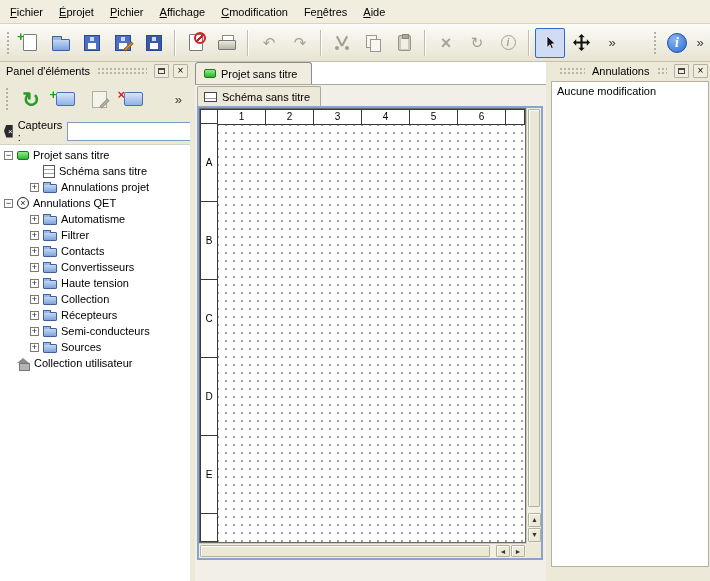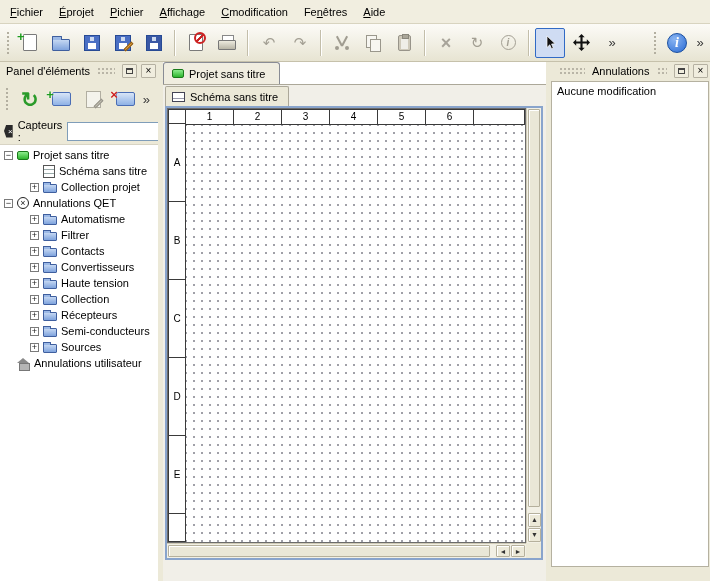--- a/index.html
+++ b/index.html
@@ -77,21 +77,21 @@
                   font-weight:bold; font-style:italic; font-family:"Liberation Serif","DejaVu Serif",serif; font-size:14px; }
   .big-x { font-size:18px; font-weight:bold; color:#a8a49a; line-height:1; }
 
   
   .main { flex:1; display:flex; min-height:0; }
   .splitter { background:#ece9d8; }
   .sp-l { width:5px; } .sp-r { width:4px; }
 
   
   .dock { display:flex; flex-direction:column; background:#ece9d8; }
-  .dock-left { width:158px; }
+  .dock-left { width:190px; }
   .dock-right { width:160px; }
   .dock-title { height:18px; display:flex; align-items:center; padding:0 2px 0 6px; gap:4px; }
   .dt-text { white-space:nowrap; }
   .dt-grip { flex:1; height:8px; margin:0 3px;
              background-image:radial-gradient(#b9b5a7 1px, transparent 1.1px); background-size:4px 4px; }
   .dock-btn { width:15px; height:14px; background:#f0edde; border:1px solid #b5b1a2; border-radius:1px;
               display:flex; align-items:center; justify-content:center; font-size:10px; line-height:1; padding:0; cursor:default; }
   .float-glyph { width:7px; height:6px; border:1px solid #444; border-top:2px solid #444; display:block; }
 
   
@@ -329,21 +329,21 @@
             <span class="tlabel">Projet sans titre</span>
           </div>
         <div class="trow d1">
             <span class="exp"></span>
             <span class="tico ico-schema"></span>
             <span class="tlabel">Schéma sans titre</span>
           </div>
         <div class="trow d1">
             <span class="exp">+</span>
             <span class="tico ico-folder"></span>
-            <span class="tlabel">Collection projet</span>
+            <span class="tlabel">Annulations projet</span>
           </div>
         <div class="trow d0">
             <span class="exp">−</span>
             <span class="tico ico-qet">×</span>
             <span class="tlabel">Annulations QET</span>
           </div>
         <div class="trow d1">
             <span class="exp">+</span>
             <span class="tico ico-folder"></span>
             <span class="tlabel">Automatisme</span>
@@ -384,21 +384,21 @@
             <span class="tlabel">Semi-conducteurs</span>
           </div>
         <div class="trow d1">
             <span class="exp">+</span>
             <span class="tico ico-folder"></span>
             <span class="tlabel">Sources</span>
           </div>
         <div class="trow d0">
             <span class="exp"></span>
             <span class="tico ico-home"></span>
-            <span class="tlabel">Annulations utilisateur</span>
+            <span class="tlabel">Collection utilisateur</span>
           </div>
       </div>
     </div>
 
     <div class="splitter sp-l"></div>
 
     <div class="center">
       <div class="mdi-tabbar">
         <div class="mdi-tab">
           <span class="tico ico-project"></span>

